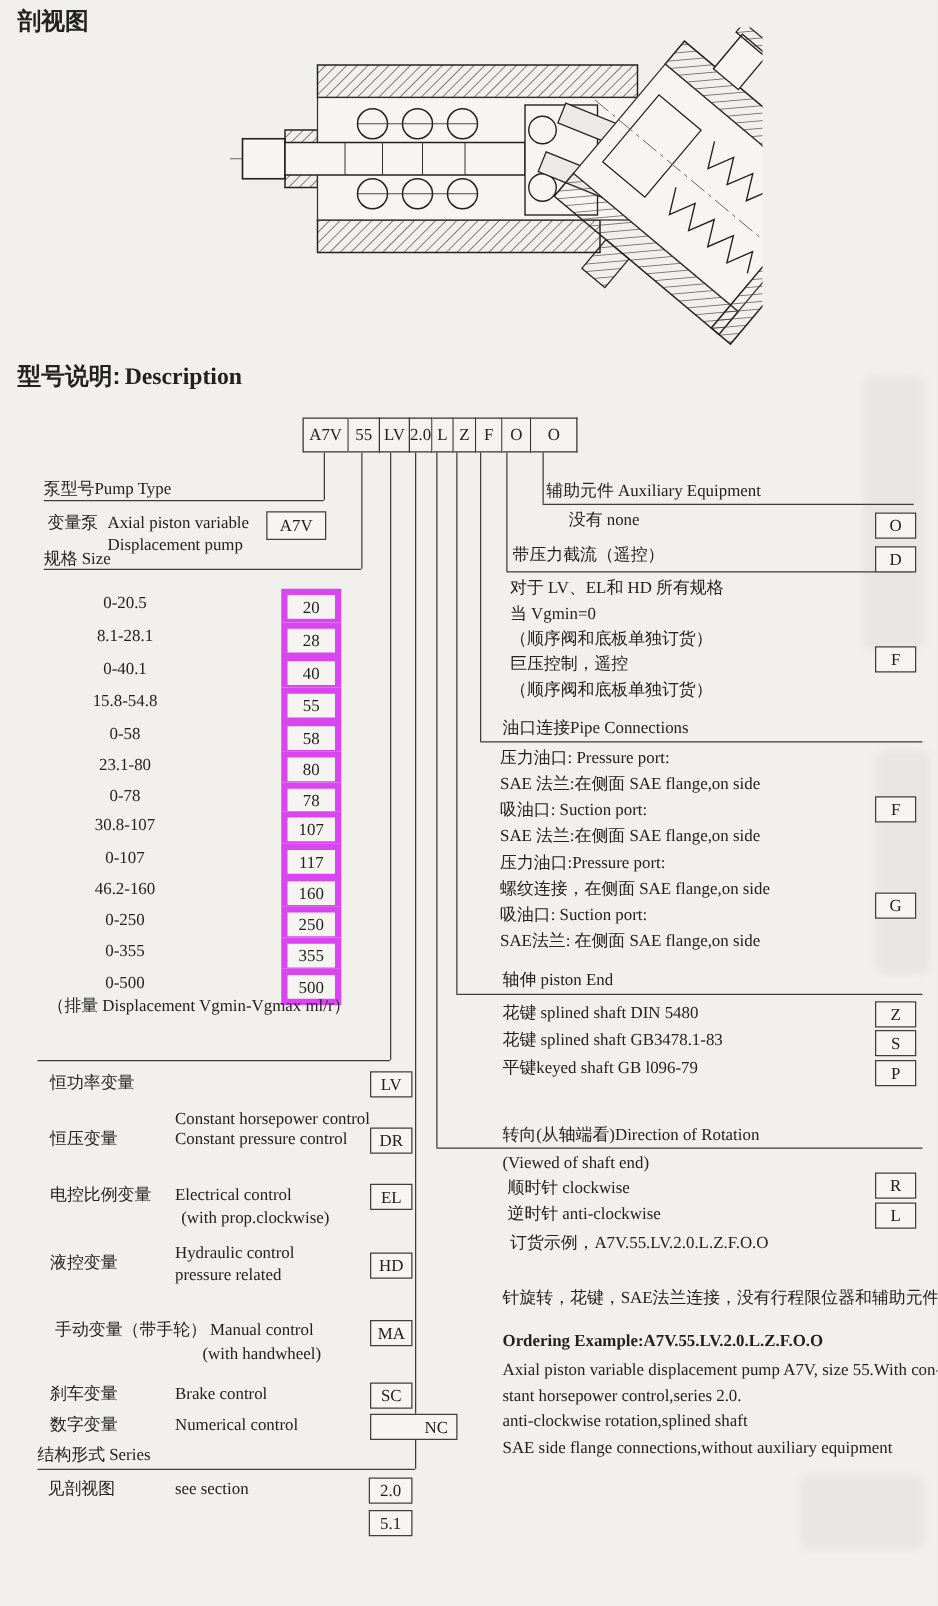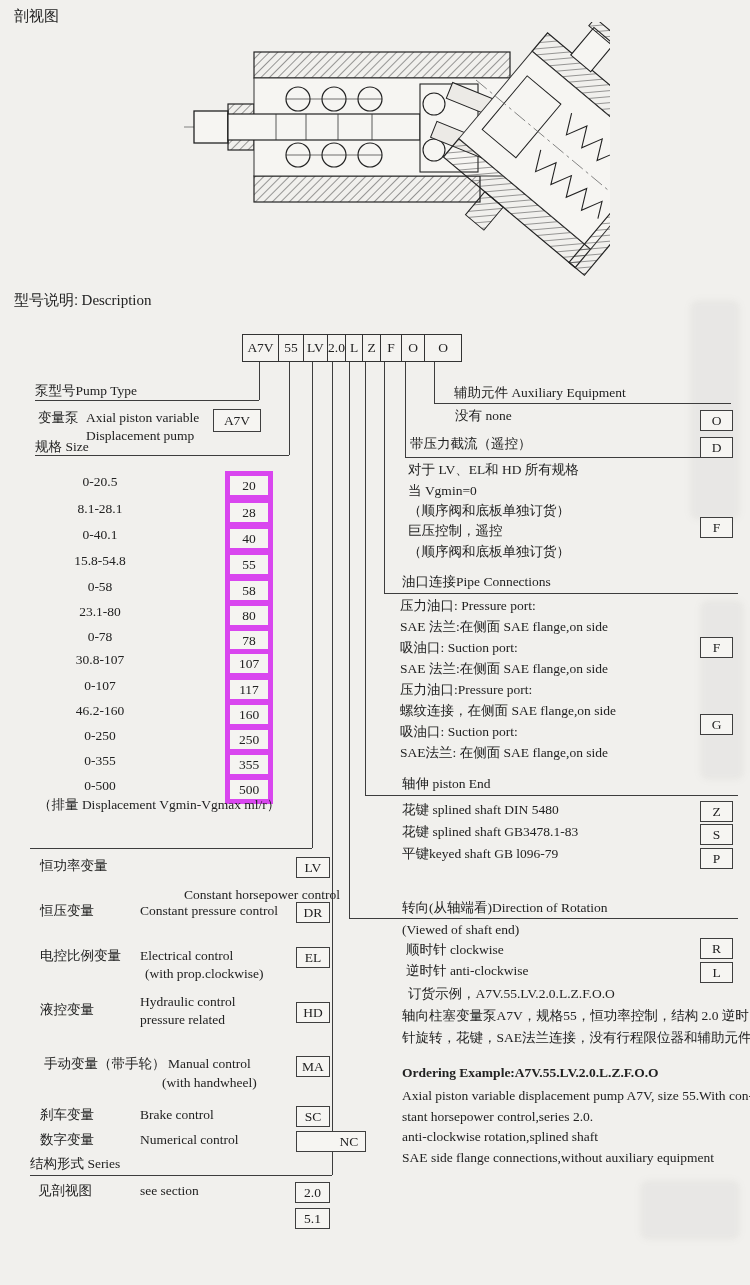--- a/index.html
+++ b/index.html
@@ -14,21 +14,21 @@
         font-size:13.5px;line-height:19px;height:19px;}
   .mrow{position:absolute;left:242px;top:334px;display:flex;}
   .mcell{border:1px solid #333;border-left:none;height:26px;line-height:26px;text-align:center;
          font-size:13.5px;background:#f4f3f0;}
   .mcell:first-child{border-left:1px solid #333;}
   .srow{position:absolute;left:0;width:280px;height:21px;}
   .rng{position:absolute;left:38px;width:124px;text-align:center;font-size:13.5px;line-height:21px;}
   .sbox{position:absolute;left:225px;top:0;width:38px;height:19px;border:5px solid #d946ef;
         text-align:center;line-height:19px;font-size:13.5px;background:#f5f4f1;}
   .ghost{position:absolute;background:rgba(110,110,110,0.06);filter:blur(3px);border-radius:8px;}
-  .h1{font-size:15px;font-weight:normal;}
+  .h1{font-size:19px;font-weight:bold;}
 </style>
 </head>
 <body>
 
 <div class="page">
 
   <div class="ghost" style="left:690px;top:300px;width:50px;height:220px;"></div>
   <div class="ghost" style="left:700px;top:600px;width:44px;height:180px;"></div>
   <div class="ghost" style="left:640px;top:1180px;width:100px;height:60px;"></div>
 
@@ -181,21 +181,21 @@
       <span class="rng">0-355</span>
       <span class="sbox">355</span>
     </div>
   <div class="srow" style="top:775px">
       <span class="rng">0-500</span>
       <span class="sbox">500</span>
     </div>
   <div class="t" style="left:38px;top:798px;">（排量 Displacement Vgmin-Vgmax ml/r）</div>
 
   <div class="t" style="left:40px;top:859px;">恒功率变量</div>
-  <div class="t" style="left:140px;top:888px;margin-left:44px;">Constant horsepower control</div>
+  <div class="t" style="left:140px;top:888px;">Constant horsepower control</div>
   <div class="cbox" style="left:296px;top:857px;width:32px;">LV</div>
 
   <div class="t" style="left:40px;top:904px;">恒压变量</div>
   <div class="t" style="left:140px;top:904px;font-family:Liberation Serif, serif;">Constant pressure control</div>
   <div class="cbox" style="left:296px;top:902px;width:32px;">DR</div>
 
   <div class="t" style="left:40px;top:949px;">电控比例变量</div>
   <div class="t" style="left:140px;top:949px;">Electrical control</div>
   <div class="t" style="left:145px;top:967px;">(with prop.clockwise)</div>
   <div class="cbox" style="left:296px;top:947px;width:32px;">EL</div>
@@ -217,21 +217,21 @@
   <div class="t" style="left:40px;top:1133px;">数字变量</div>
   <div class="t" style="left:140px;top:1133px;">Numerical control</div>
   <div class="cbox" style="left:296px;top:1131px;width:32px;padding-left:36px;">NC</div>
 
   <div class="t" style="left:30px;top:1157px;">结构形式 Series</div>
   <div class="t" style="left:38px;top:1184px;">见剖视图</div>
   <div class="t" style="left:140px;top:1184px;">see section</div>
   <div class="cbox" style="left:295px;top:1182px;width:33px;">2.0</div>
   <div class="cbox" style="left:295px;top:1208px;width:33px;">5.1</div>
 
-  <div class="t" style="left:454px;top:386px;">辅助元件 Auxiliary Equipment</div>
+  <div class="t" style="left:437px;top:386px;">辅助元件 Auxiliary Equipment</div>
   <div class="t" style="left:455px;top:409px;">没有 none</div>
   <div class="cbox" style="left:700px;top:410px;width:31px;">O</div>
   <div class="t" style="left:410px;top:437px;">带压力截流（遥控）</div>
   <div class="cbox" style="left:700px;top:437px;width:31px;">D</div>
   <div class="t" style="left:408px;top:463px;">对于 LV、EL和 HD 所有规格</div>
   <div class="t" style="left:408px;top:484px;">当 Vgmin=0</div>
   <div class="t" style="left:408px;top:504px;">（顺序阀和底板单独订货）</div>
   <div class="t" style="left:408px;top:524px;">巨压控制，遥控</div>
   <div class="t" style="left:408px;top:545px;">（顺序阀和底板单独订货）</div>
   <div class="cbox" style="left:700px;top:517px;width:31px;">F</div>
@@ -257,21 +257,20 @@
   <div class="cbox" style="left:700px;top:848px;width:31px;">P</div>
 
   <div class="t" style="left:402px;top:901px;">转向(从轴端看)Direction of Rotation</div>
   <div class="t" style="left:402px;top:923px;">(Viewed of shaft end)</div>
   <div class="t" style="left:406px;top:943px;">顺时针 clockwise</div>
   <div class="cbox" style="left:700px;top:938px;width:31px;">R</div>
   <div class="t" style="left:406px;top:964px;">逆时针 anti-clockwise</div>
   <div class="cbox" style="left:700px;top:962px;width:31px;">L</div>
 
   <div class="t" style="left:408px;top:987px;">订货示例，A7V.55.LV.2.0.L.Z.F.O.O</div>
-  <div class="t" style="left:402px;top:1009px;">轴向柱塞变量泵A7V，规格55，恒功率控制，结构 2.0 逆时</div>
   <div class="t" style="left:402px;top:1031px;">针旋转，花键，SAE法兰连接，没有行程限位器和辅助元件。</div>
 
   <div class="t bold" style="left:402px;top:1066px;">Ordering Example:A7V.55.LV.2.0.L.Z.F.O.O</div>
   <div class="t" style="left:402px;top:1089px;">Axial piston variable displacement pump A7V, size 55.With con-</div>
   <div class="t" style="left:402px;top:1110px;text-align:center;">stant horsepower control,series 2.0.</div>
   <div class="t" style="left:402px;top:1130px;">anti-clockwise rotation,splined shaft</div>
   <div class="t" style="left:402px;top:1151px;">SAE side flange connections,without auxiliary equipment</div>
 
 </div>
 

